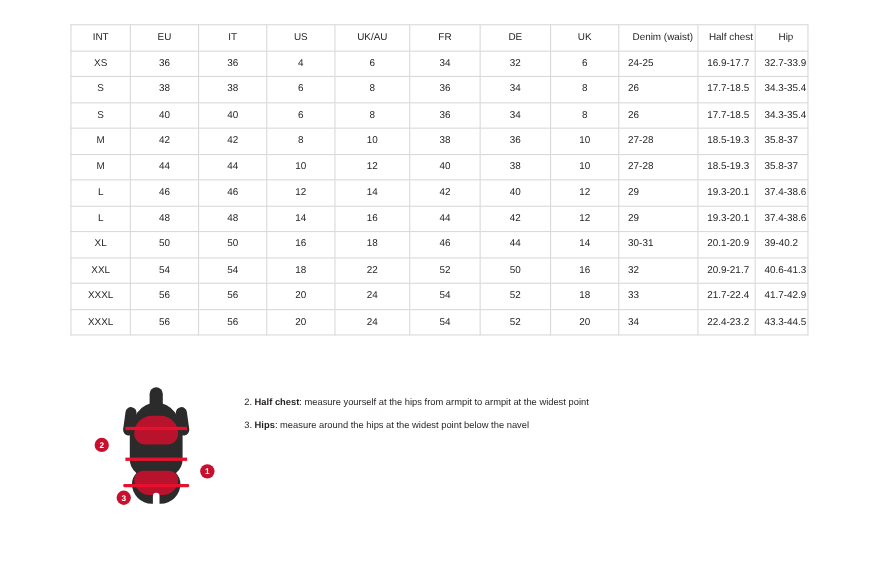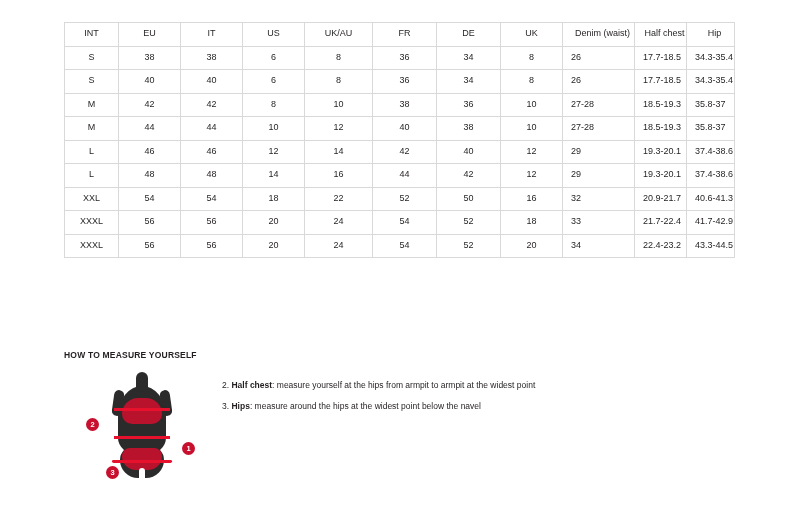--- a/index.html
+++ b/index.html
@@ -236,20 +236,33 @@
           <th>FR</th>
           <th>DE</th>
           <th>UK</th>
           <th class="left-col">Denim (waist)</th>
           <th class="left-col">Half chest</th>
           <th class="left-col">Hip</th>
         </tr>
       </thead>
       <tbody>
           <tr>
+            <td>XS</td>
+            <td>36</td>
+            <td>36</td>
+            <td>4</td>
+            <td>6</td>
+            <td>34</td>
+            <td>32</td>
+            <td>6</td>
+            <td class="left-col">24-25</td>
+            <td class="left-col">16.9-17.7</td>
+            <td class="left-col">32.7-33.9</td>
+          </tr>
+          <tr>
             <td>S</td>
             <td>38</td>
             <td>38</td>
             <td>6</td>
             <td>8</td>
             <td>36</td>
             <td>34</td>
             <td>8</td>
             <td class="left-col">26</td>
             <td class="left-col">17.7-18.5</td>
@@ -314,20 +327,33 @@
             <td>14</td>
             <td>16</td>
             <td>44</td>
             <td>42</td>
             <td>12</td>
             <td class="left-col">29</td>
             <td class="left-col">19.3-20.1</td>
             <td class="left-col">37.4-38.6</td>
           </tr>
           <tr>
+            <td>XL</td>
+            <td>50</td>
+            <td>50</td>
+            <td>16</td>
+            <td>18</td>
+            <td>46</td>
+            <td>44</td>
+            <td>14</td>
+            <td class="left-col">30-31</td>
+            <td class="left-col">20.1-20.9</td>
+            <td class="left-col">39-40.2</td>
+          </tr>
+          <tr>
             <td>XXL</td>
             <td>54</td>
             <td>54</td>
             <td>18</td>
             <td>22</td>
             <td>52</td>
             <td>50</td>
             <td>16</td>
             <td class="left-col">32</td>
             <td class="left-col">20.9-21.7</td>
@@ -357,21 +383,20 @@
             <td>20</td>
             <td class="left-col">34</td>
             <td class="left-col">22.4-23.2</td>
             <td class="left-col">43.3-44.5</td>
           </tr>
         </tbody>
     </table>
   </div>
 
   <div class="measure-section">
-    <div class="measure-title">HOW TO MEASURE YOURSELF</div>
     <div class="measure-body">
 
       <div class="figure-box">
         <div class="mannequin">
           <div class="neck"></div>
           <div class="shoulder-l"></div>
           <div class="shoulder-r"></div>
           <div class="torso"></div>
           <div class="swim-top"></div>
           <div class="hips"></div>

